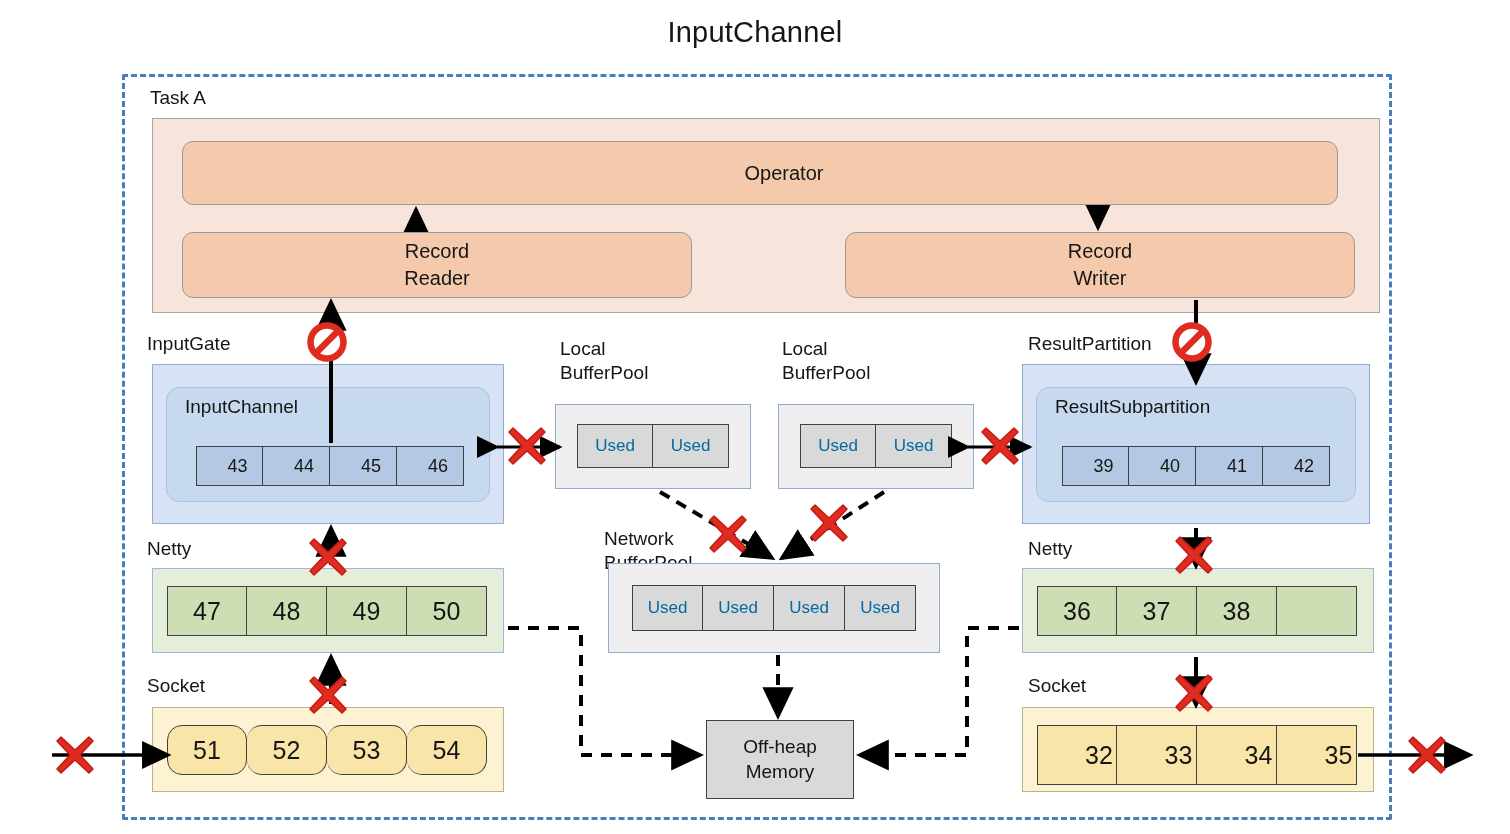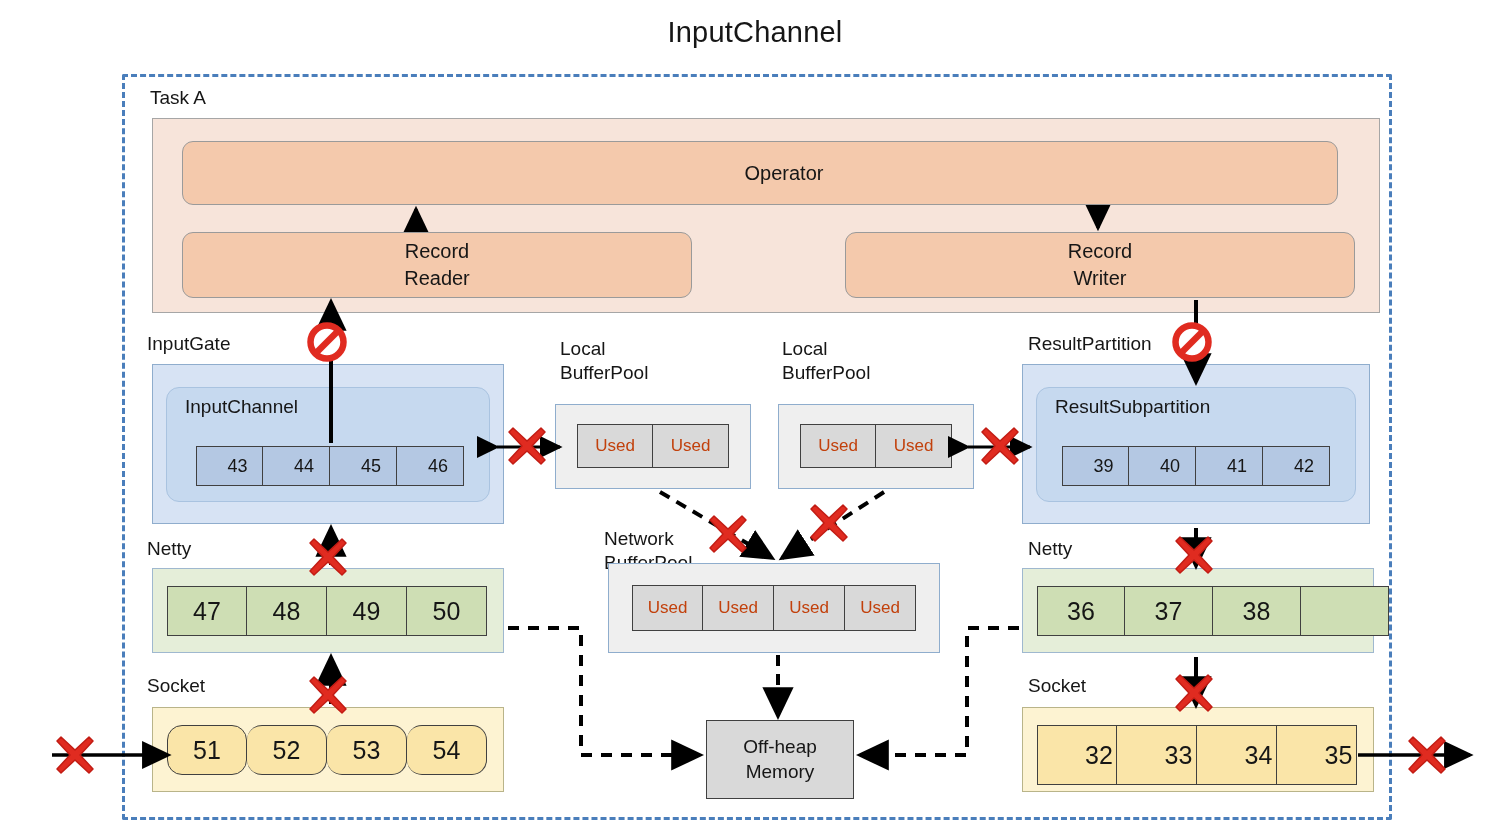--- a/index.html
+++ b/index.html
@@ -60,21 +60,21 @@
   .cells{display:flex;position:absolute;}
   .cell{
     box-sizing:border-box;border:1px solid #404040;
     display:flex;align-items:center;justify-content:center;
     font-size:18px;color:#161616;
   }
   .cell + .cell{border-left:none;}
   .cell-blue{background:#b4c8e3;padding-left:16px;}
   .cell-green{background:#cedeb4;font-size:25px;}
   .cell-yellow{background:#fae5a8;font-size:25px;}
-  .cell-gray{background:#d9d9d9;font-size:17px;color:#c2410c;}
+  .cell-gray{background:#d9d9d9;font-size:17px;color:#0369a1;}
 
   #ic-cells{left:196px;top:446px;}
   #ic-cells .cell{width:67px;height:40px;}
   #rs-cells{left:1062px;top:446px;}
   #rs-cells .cell{width:67px;height:40px;}
 
   
   .pool-outer{background:#efefef;border:1px solid #8fadcd;}
   #lbp1-label{left:560px;top:337px;line-height:1.25;}
   #lbp1{left:555px;top:404px;width:196px;height:85px;}
@@ -110,21 +110,21 @@
   #netty-l-cells .cell{width:80px;height:50px;}
 
   #socket-l-label{left:147px;top:675px;}
   #socket-l{left:152px;top:707px;width:352px;height:85px;}
   #socket-l-cells{left:167px;top:725px;}
   #socket-l-cells .cell{width:80px;height:50px;border-radius:15px;}
 
   #netty-r-label{left:1028px;top:538px;}
   #netty-r{left:1022px;top:568px;width:352px;height:85px;}
   #netty-r-cells{left:1037px;top:586px;}
-  #netty-r-cells .cell{width:88px;height:50px;}
+  #netty-r-cells .cell{width:80px;height:50px;}
 
   #socket-r-label{left:1028px;top:675px;}
   #socket-r{left:1022px;top:707px;width:352px;height:85px;}
   #socket-r-cells{left:1037px;top:725px;}
   #socket-r-cells .cell{width:80px;height:60px;padding-left:44px;}
 
   
   #wires{position:absolute;left:0;top:0;width:1510px;height:834px;pointer-events:none;}
 
   

